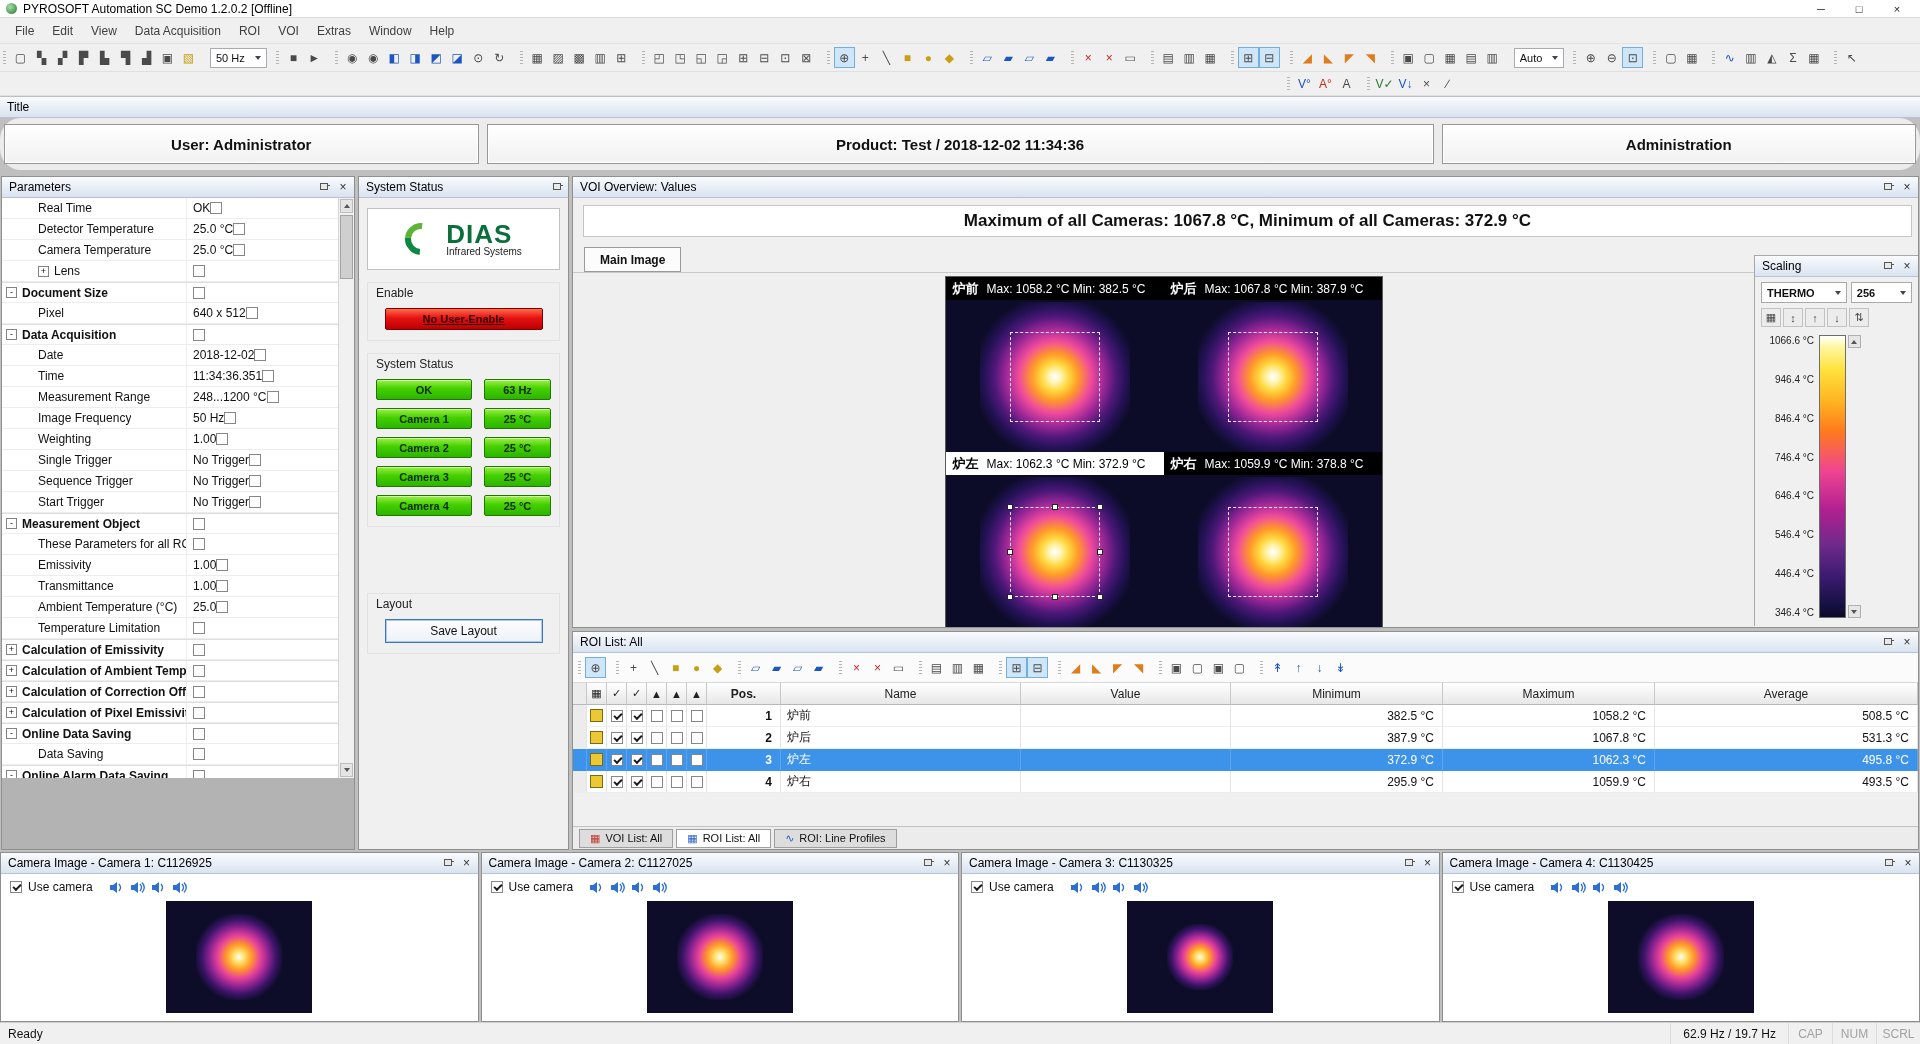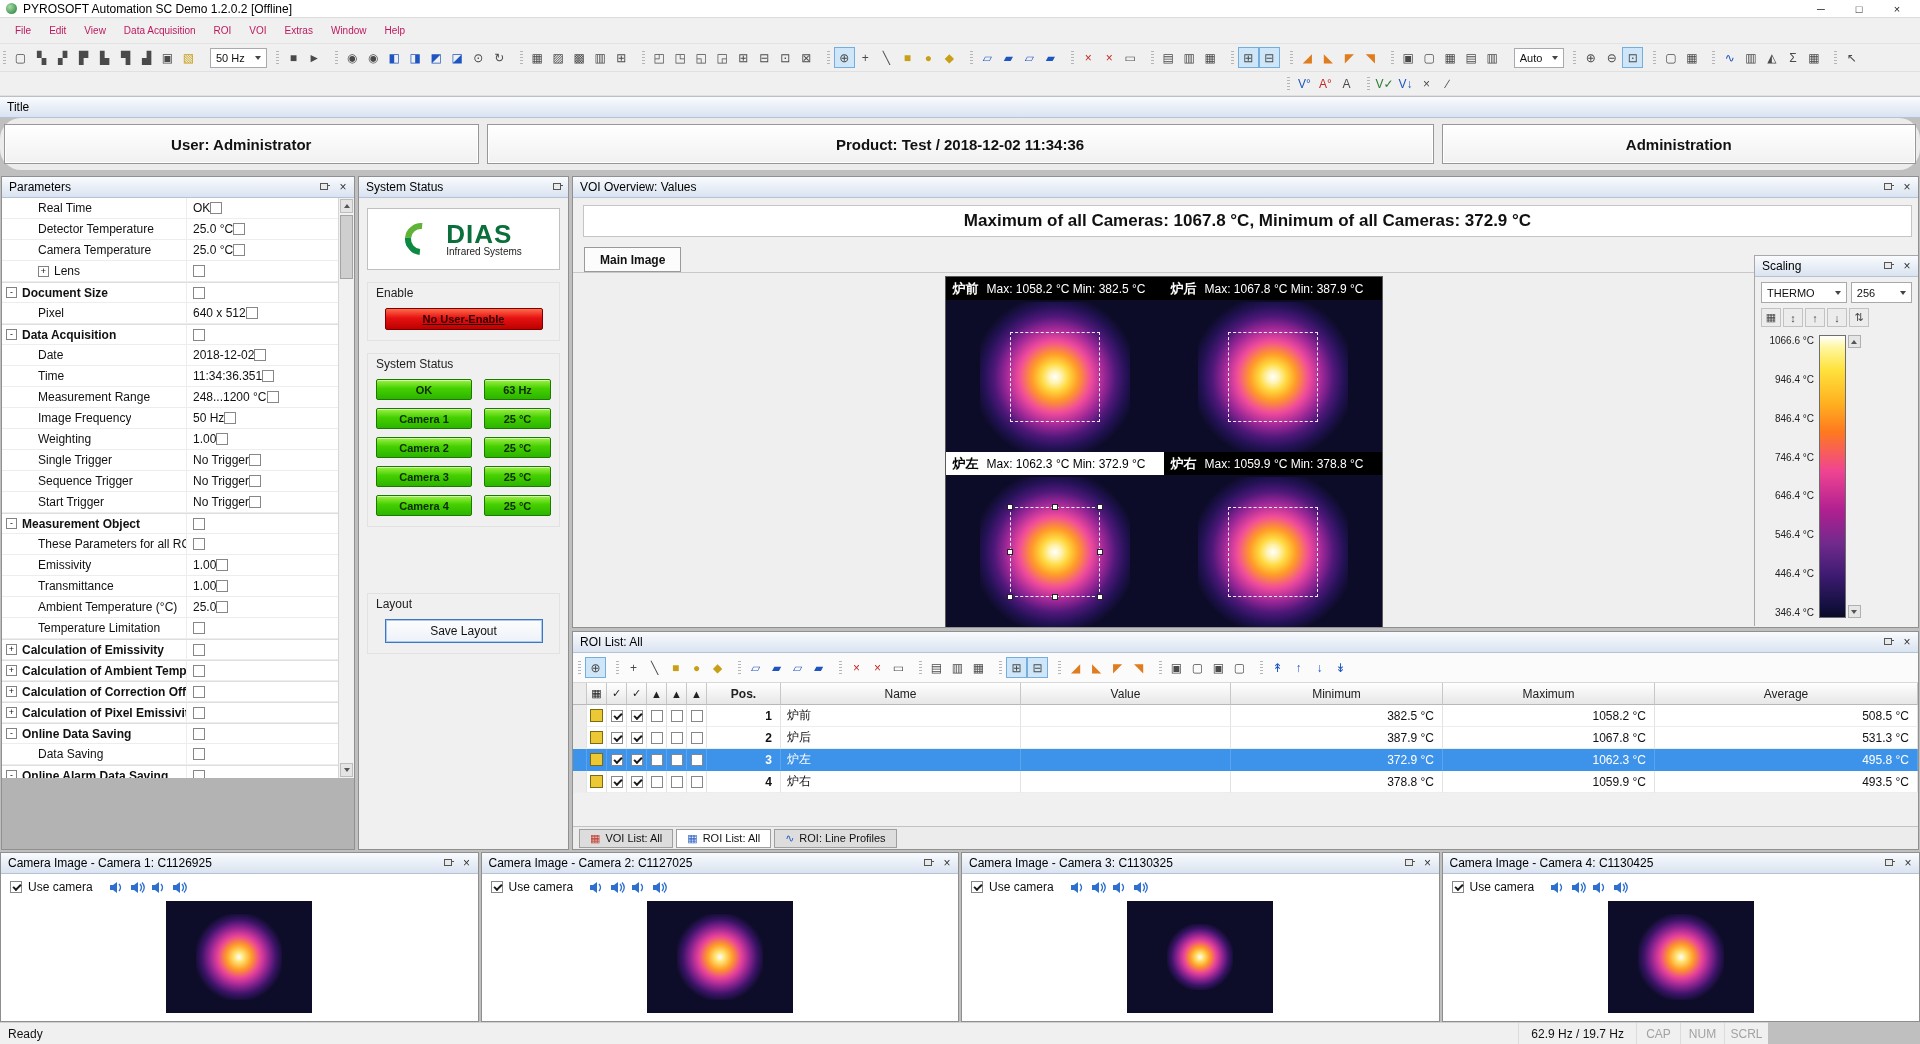--- a/index.html
+++ b/index.html
@@ -7,21 +7,21 @@
   body { font-family:"Liberation Sans", sans-serif; font-size:12px; background:#bfbfbf; position:relative; color:#111; }
 
   
   .titlebar { height:18px; background:#ffffff; display:flex; align-items:center; padding:0 4px; border-bottom:1px solid #dcdcdc; }
   .appicon { width:11px; height:11px; border-radius:50%; background:radial-gradient(circle at 35% 35%, #a8dca8, #1f7a30); margin:0 6px 0 2px; flex:none; }
   .wtitle { font-size:12px; color:#000; }
   .sp { flex:1; }
   .winbtn { width:38px; text-align:center; font-size:11px; color:#222; cursor:default; }
 
   .menubar { height:26px; background:#f0f0f0; display:flex; align-items:center; padding-left:6px; border-bottom:1px solid #e2e2e2; }
-  .menuitem { padding:4px 9px; font-size:10px; color:#be185d; }
+  .menuitem { padding:4px 9px; font-size:12px; color:#404040; }
 
   .toolrow { height:28px; background:#f0f0f0; display:flex; align-items:center; padding-left:2px; border-bottom:1px solid #e0e0e0; }
   .toolrow.tr2 { height:24px; }
   .tr2spacer { width:1284px; flex:none; }
   .tbgroup { display:flex; align-items:center; margin-right:9px; padding-left:8px; position:relative; }
   .tbgroup::before { content:""; position:absolute; left:1px; top:4px; bottom:4px; width:3px;
     background:repeating-linear-gradient(to bottom,#b5b5b5 0 1px, transparent 1px 3px); }
   .tbcombo { display:flex; align-items:center; height:20px; background:#fff; border:1px solid #a8aab0; margin:0 8px 0 2px; padding:0 5px; font-size:11px; }
   .tbcombo .ctext { margin-right:8px; }
   .dna { width:0; height:0; border-left:3px solid transparent; border-right:3px solid transparent; border-top:4px solid #444; margin-left:2px; }
@@ -102,21 +102,21 @@
   .spot { position:absolute; left:50%; top:100px; width:150px; height:150px; transform:translate(-50%,-50%); z-index:1;
     background:radial-gradient(circle,#ffffff 0%,#fff3b0 6%,#ffd83e 13%,#ff9a28 22%,#f04b9c 34%,#a02898 46%,#50187a 57%,#241256 67%,rgba(12,12,40,0) 78%); }
   .roibox { position:absolute; left:50%; top:100px; width:90px; height:90px; transform:translate(-50%,-50%); border:1px dashed rgba(255,255,255,.92); z-index:2; }
   .h { display:none; position:absolute; width:6px; height:6px; background:#fff; border:1px solid #222; }
   .quad.selected .h { display:block; }
   .hnw{left:-4px;top:-4px} .hn{left:calc(50% - 3px);top:-4px} .hne{right:-4px;top:-4px}
   .hw{left:-4px;top:calc(50% - 3px)} .he{right:-4px;top:calc(50% - 3px)}
   .hsw{left:-4px;bottom:-4px} .hs{left:calc(50% - 3px);bottom:-4px} .hse{right:-4px;bottom:-4px}
 
   .voi-scaling { width:164px; margin-top:8px; background:#f0f0f0; border-left:1px solid #a8a8a8; border-top:1px solid #a8a8a8; display:flex; flex-direction:column; }
-  .scombos { display:flex; gap:4px; padding:5px 6px 3px; align-items:center; }
+  .scombos { display:flex; gap:4px; padding:5px 6px 3px; align-items:center;font-weight:bold; }
   .scombo { height:21px; background:#fff; border:1px solid #a9a9a9; display:flex; align-items:center; justify-content:space-between; padding:0 5px; font-size:11px; }
   .scombo.big { flex:1.5; } .scombo.small { flex:1; }
   .sicons { display:flex; gap:2px; padding:2px 6px 4px; }
   .sico { width:20px; height:19px; border:1px solid #c2c2c2; background:#ececec; display:flex; align-items:center; justify-content:center; font-size:11px; color:#4a4a4a; }
   .sbar { flex:1; display:flex; padding:4px 1px 8px 4px; min-height:0; }
   .ticks { width:60px; display:flex; flex-direction:column; justify-content:space-between; align-items:flex-end; font-size:10px; color:#222; padding-right:5px; }
   .cbar { width:27px; border:1px solid #6e6e6e; flex:none;
     background:linear-gradient(to bottom,#ffffff 0%,#fff7a0 4%,#ffe23c 12%,#ffb020 24%,#ff7a1e 34%,#f04492 48%,#b02090 62%,#702a8c 74%,#3a1a6e 86%,#141040 96%,#0a0a28 100%); }
   .scrollcol { width:16px; display:flex; flex-direction:column; justify-content:space-between; align-items:center; padding:0 1px; }
   .sarr { width:13px; height:13px; border:1px solid #b0b0b0; background:#e6e6e6; display:flex; align-items:center; justify-content:center; }
@@ -152,21 +152,21 @@
   .cameras { position:absolute; left:0; top:852px; width:1920px; height:170px; display:flex; gap:2px; background:#bfbfbf; }
   .campanel { flex:1; background:#fff; border:1px solid #8e8e8e; display:flex; flex-direction:column; overflow:hidden; }
   .camrow { display:flex; align-items:center; gap:6px; padding:6px 9px 2px; }
   .spks { display:flex; gap:6px; margin-left:10px; align-items:center; }
   .thumb { width:146px; height:112px; margin:5px auto 0; background:#0d0d2a; position:relative; flex:none; }
   .spot2 { position:absolute; left:50%; top:50%; width:86px; height:86px; transform:translate(-50%,-50%);
     background:radial-gradient(circle,#ffffff 0%,#ffe06a 9%,#ff9a28 21%,#e8429a 35%,#8c2390 49%,#3c1468 61%,rgba(13,13,42,0) 74%); }
   .campanel:nth-child(3) .spot2 { width:66px; height:66px; }
 
   
-  .statusbar { position:absolute; left:0; top:1022px; width:1768px; height:22px; background:#f0f0f0; border-top:1px solid #d0d0d0; display:flex; align-items:center; font-size:12px; }
+  .statusbar { position:absolute; left:0; top:1022px; width:1920px; height:22px; background:#f0f0f0; border-top:1px solid #d0d0d0; display:flex; align-items:center; font-size:12px; }
   .sb-ready { padding-left:8px; }
   .sb-rate { padding:0 12px; height:100%; display:flex; align-items:center; border-left:1px solid #dcdcdc; }
   .sb-key { width:44px; height:100%; display:flex; align-items:center; justify-content:center; color:#a2a2a2; border-left:1px solid #dcdcdc; }
 </style>
 </head>
 <body>
 
 <div class="titlebar">
   <span class="appicon"></span>
   <span class="wtitle">PYROSOFT Automation SC Demo 1.2.0.2  [Offline]</span>
@@ -1005,21 +1005,21 @@
           </span>
         <span class="rc col-i">
             <span class="cb"></span>
           </span>
         <span class="rc col-i">
             <span class="cb"></span>
           </span>
         <span class="rc col-pos num">4</span>
         <span class="rc col-name nm">炉右</span>
         <span class="rc col-val num"></span>
-        <span class="rc col-min num">378.8 °C</span>
+        <span class="rc col-min num">295.9 °C</span>
         <span class="rc col-max num">1059.9 °C</span>
         <span class="rc col-avg num">493.5 °C</span>
       </div>
       </div>
   </div>
   <div class="rtabs">
 
   <span class="rtab">
       <span class="tabico">▦</span>
       <span>VOI List: All</span>

